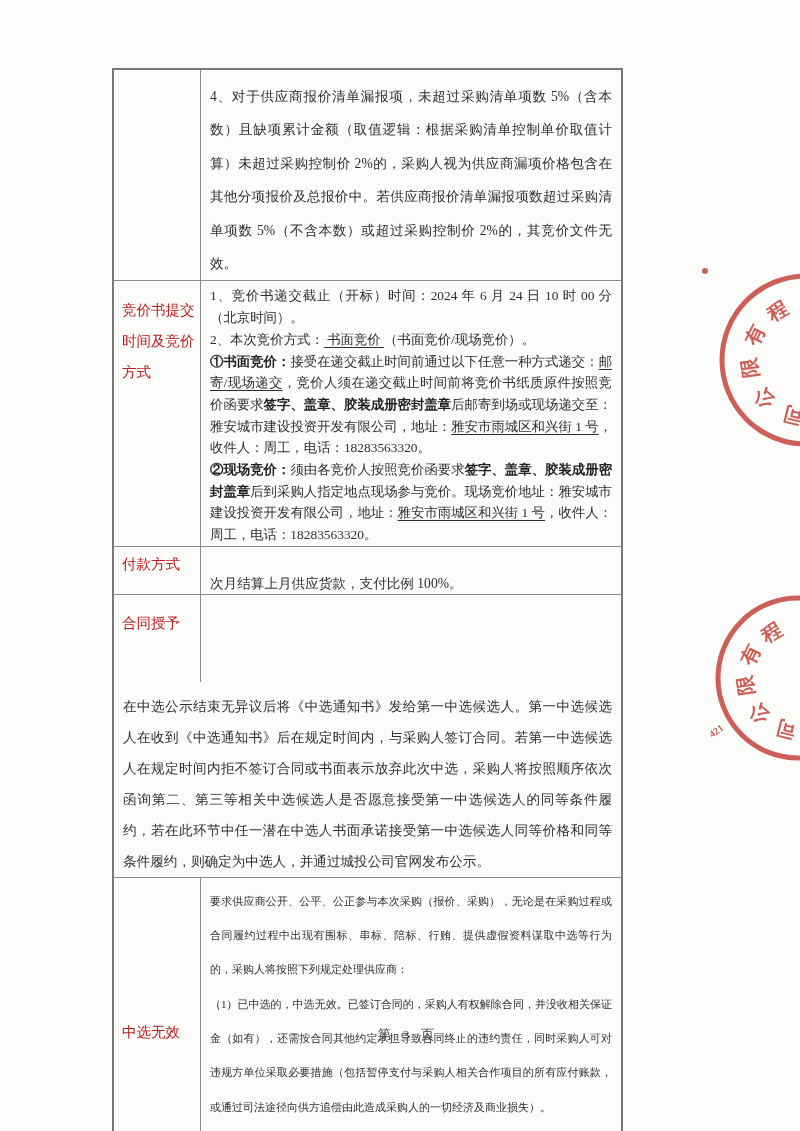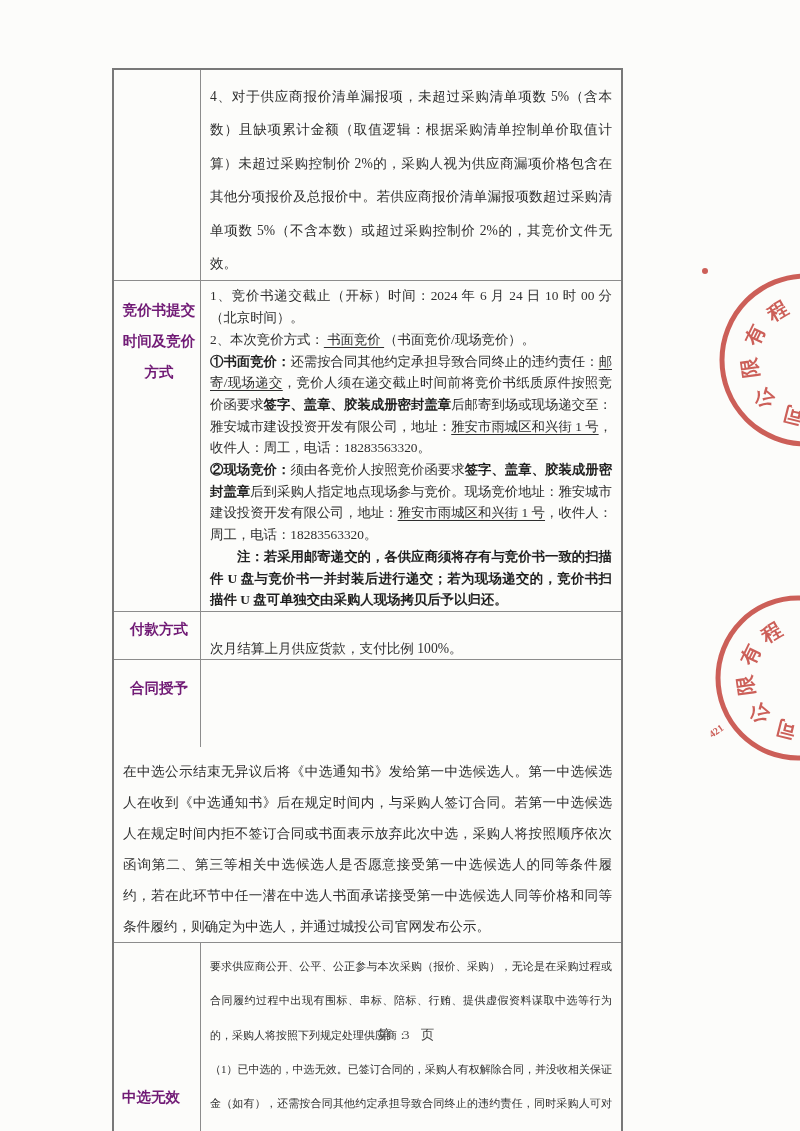--- a/index.html
+++ b/index.html
@@ -15,22 +15,22 @@
     position:absolute;left:112px;top:68px;width:511px;
     border:2px solid #787878;
     box-sizing:border-box;
     background:transparent;
   }
   .row{display:flex;box-sizing:border-box;}
   .row + .row{border-top:1px solid #8c8c8c;}
   .label-cell{
     width:87px;flex:0 0 87px;box-sizing:border-box;
     border-right:1px solid #8c8c8c;
-    font-weight:bold;font-size:14.5px;color:#701a75;
-    padding:0 4px 0 8px;line-height:31px;text-align:center;
+    font-weight:normal;font-size:14.5px;color:#b91c1c;
+    padding:0 4px 0 8px;line-height:31px;
   }
   .content-cell{
     flex:1;box-sizing:border-box;
     padding:0 9px;
     font-size:13.4px;
     text-align:justify;
     overflow:hidden;
   }
   .para{margin:0;}
   .para.indent{text-indent:27px;}
@@ -80,23 +80,22 @@
       <div class="content-cell">
           <p class="para"><span>4、对于供应商报价清单漏报项，未超过采购清单项数 5%（含本数）且缺项累计金额（取值逻辑：根据采购清单控制单价取值计算）未超过采购控制价 2%的，采购人视为供应商漏项价格包含在其他分项报价及总报价中。若供应商报价清单漏报项数超过采购清单项数 5%（不含本数）或超过采购控制价 2%的，其竞价文件无效。</span></p>
         </div>
     </div>
 
     <div class="row r1">
       <div class="label-cell">竞价书提交时间及竞价方式</div>
       <div class="content-cell">
           <p class="para"><span>1、竞价书递交截止（开标）时间：2024 年 6 月 24 日 10 时 00 分（北京时间）。</span></p>
           <p class="para"><span>2、本次竞价方式：</span><span class="u">&nbsp;书面竞价&nbsp;</span><span>（书面竞价/现场竞价）。</span></p>
-          <p class="para"><span class="b">①书面竞价：</span><span>还需按合同其他约定承担导致合同终止的违约责任：</span><span class="u">邮寄/现场递交</span><span>，竞价人须在递交截止时间前将竞价书纸质原件按照竞价函要求</span><span class="b">签字、盖章、胶装成册密封盖章</span><span>后邮寄到场或现场递交至：雅安城市建设投资开发有限公司，地址：</span><span class="u">雅安市雨城区和兴街 1 号</span><span>，收件人：周工，电话：18283563320。</span></p>
+          <p class="para"><span class="b">①书面竞价：</span><span>接受在递交截止时间前通过以下任意一种方式递交：</span><span class="u">邮寄/现场递交</span><span>，竞价人须在递交截止时间前将竞价书纸质原件按照竞价函要求</span><span class="b">签字、盖章、胶装成册密封盖章</span><span>后邮寄到场或现场递交至：雅安城市建设投资开发有限公司，地址：</span><span class="u">雅安市雨城区和兴街 1 号</span><span>，收件人：周工，电话：18283563320。</span></p>
           <p class="para"><span class="b">②现场竞价：</span><span>须由各竞价人按照竞价函要求</span><span class="b">签字、盖章、胶装成册密封盖章</span><span>后到采购人指定地点现场参与竞价。现场竞价地址：雅安城市建设投资开发有限公司，地址：</span><span class="u">雅安市雨城区和兴街 1 号</span><span>，收件人：周工，电话：18283563320。</span></p>
-          <p class="para indent"><span class="b">注：若采用邮寄递交的，各供应商须将存有与竞价书一致的扫描件 U 盘与竞价书一并封装后进行递交；若为现场递交的，竞价书扫描件 U 盘可单独交由采购人现场拷贝后予以归还。</span></p>
         </div>
     </div>
 
     <div class="row r2">
       <div class="label-cell">付款方式</div>
       <div class="content-cell">
           <p class="para"><span>次月结算上月供应货款，支付比例 100%。</span></p>
         </div>
     </div>
 

